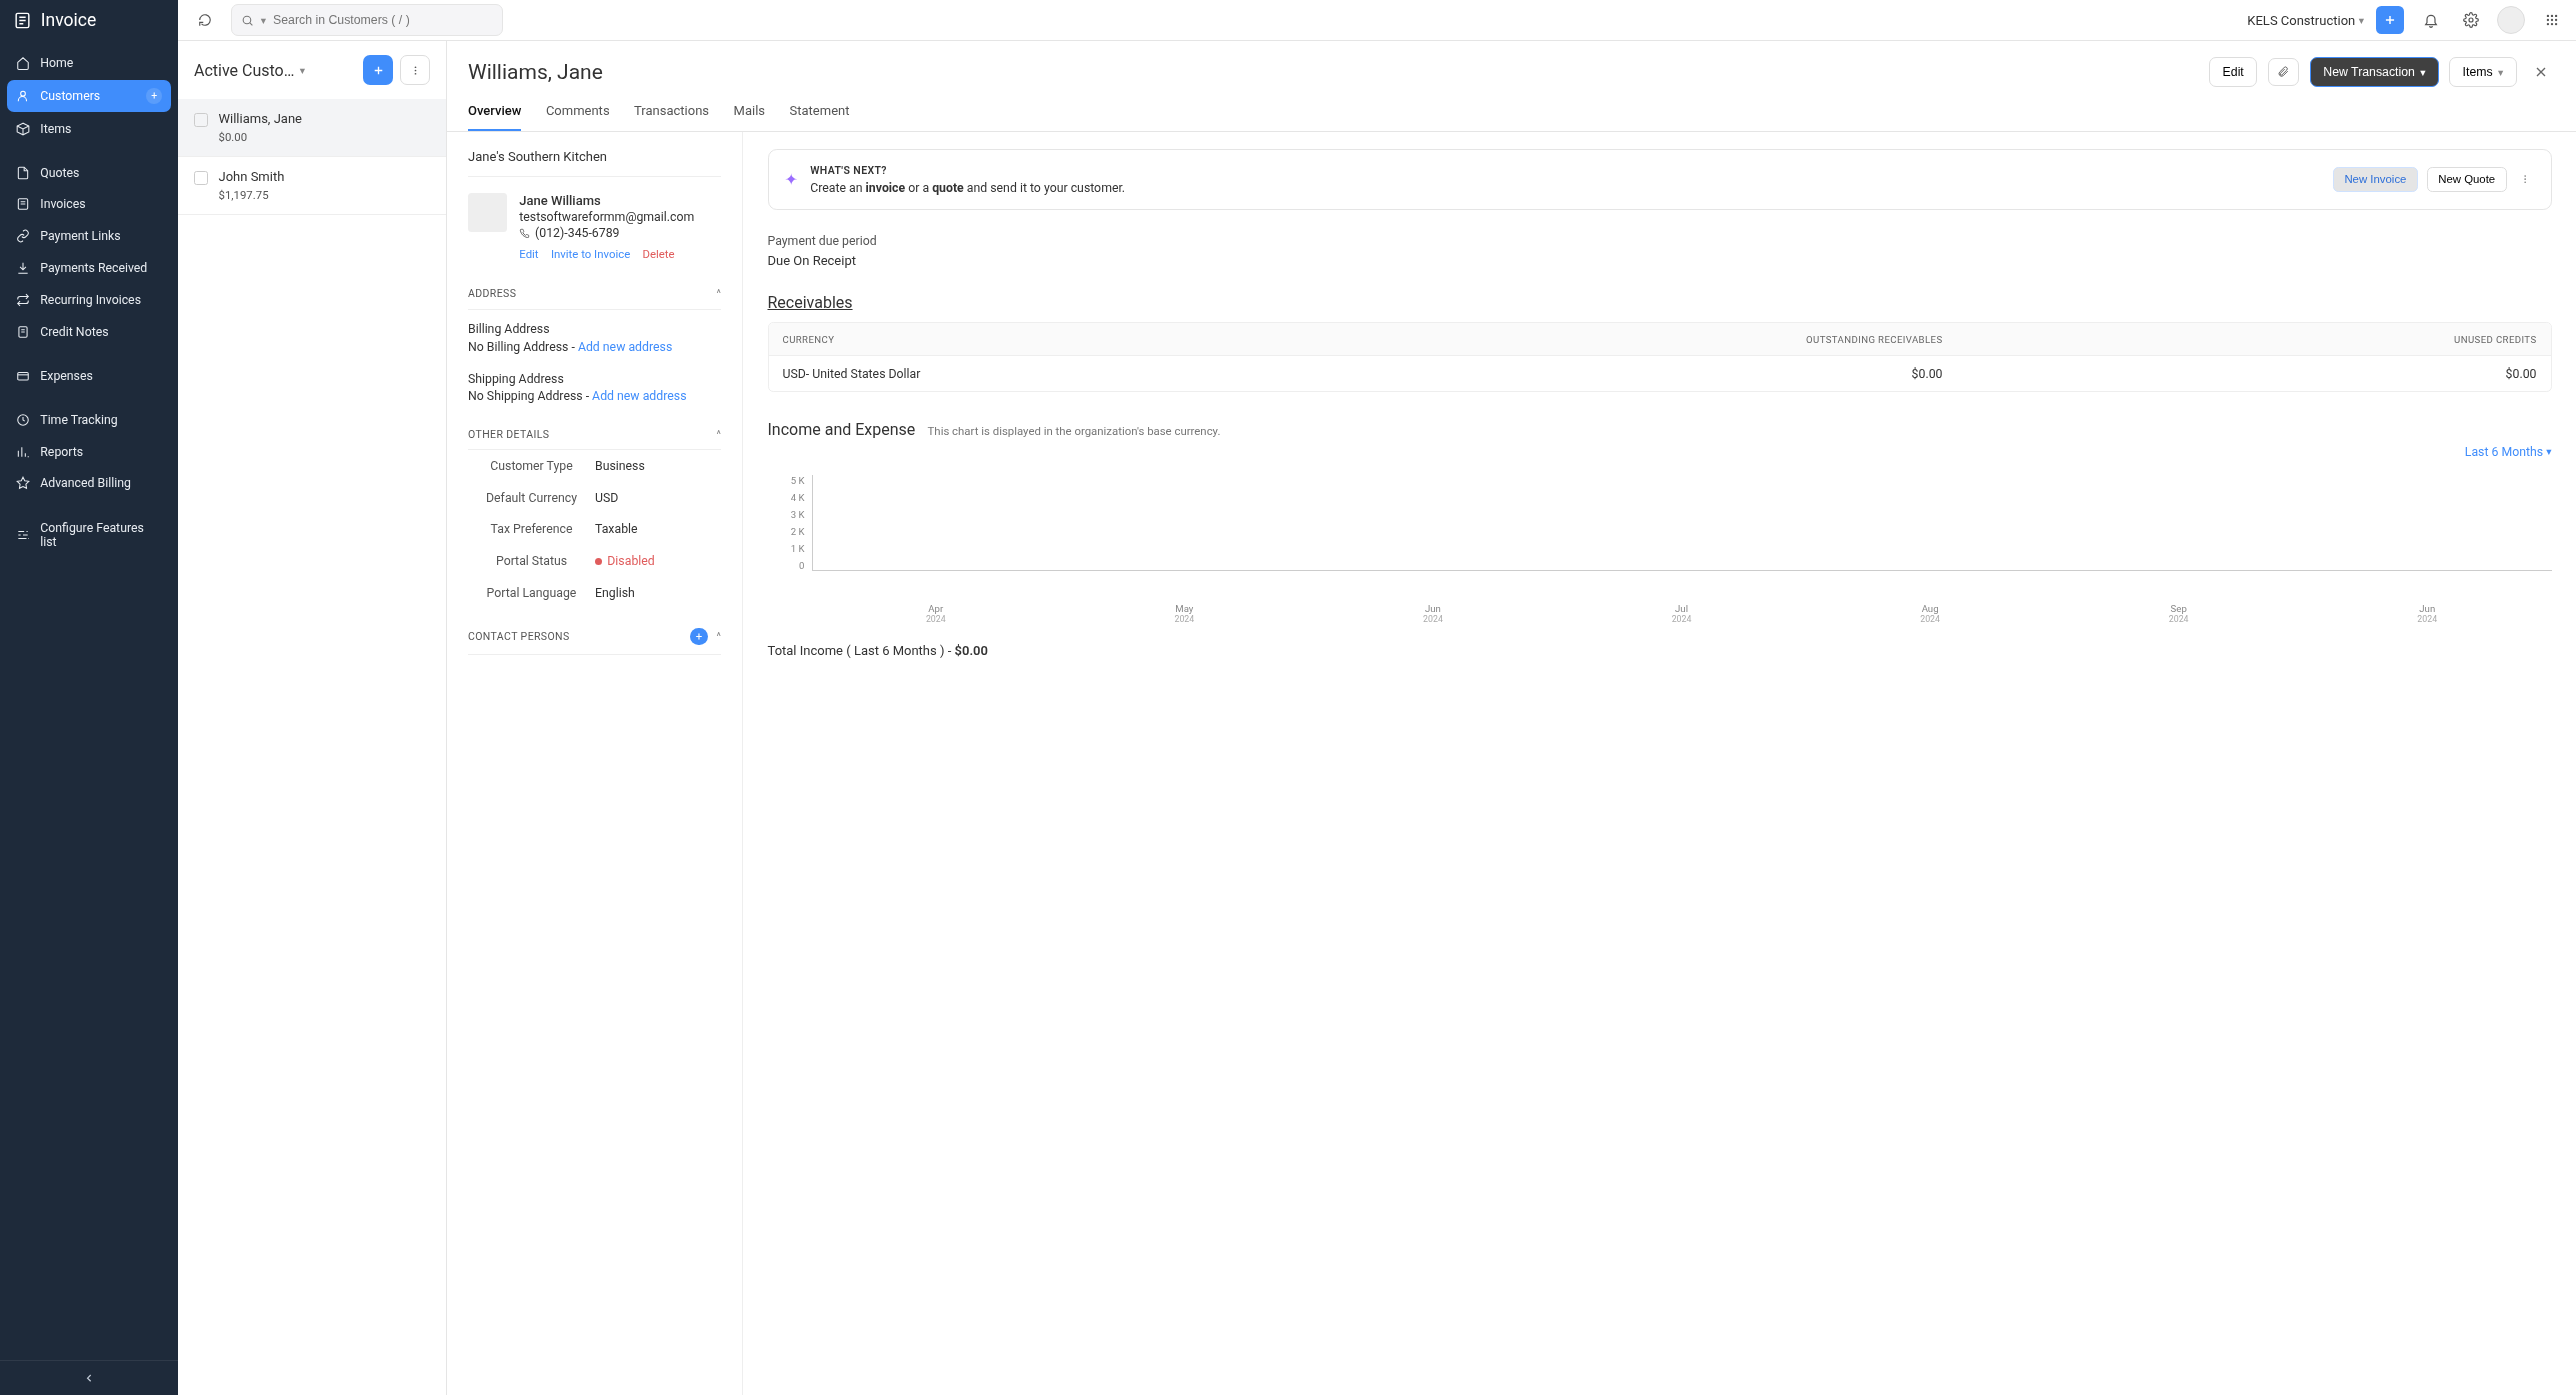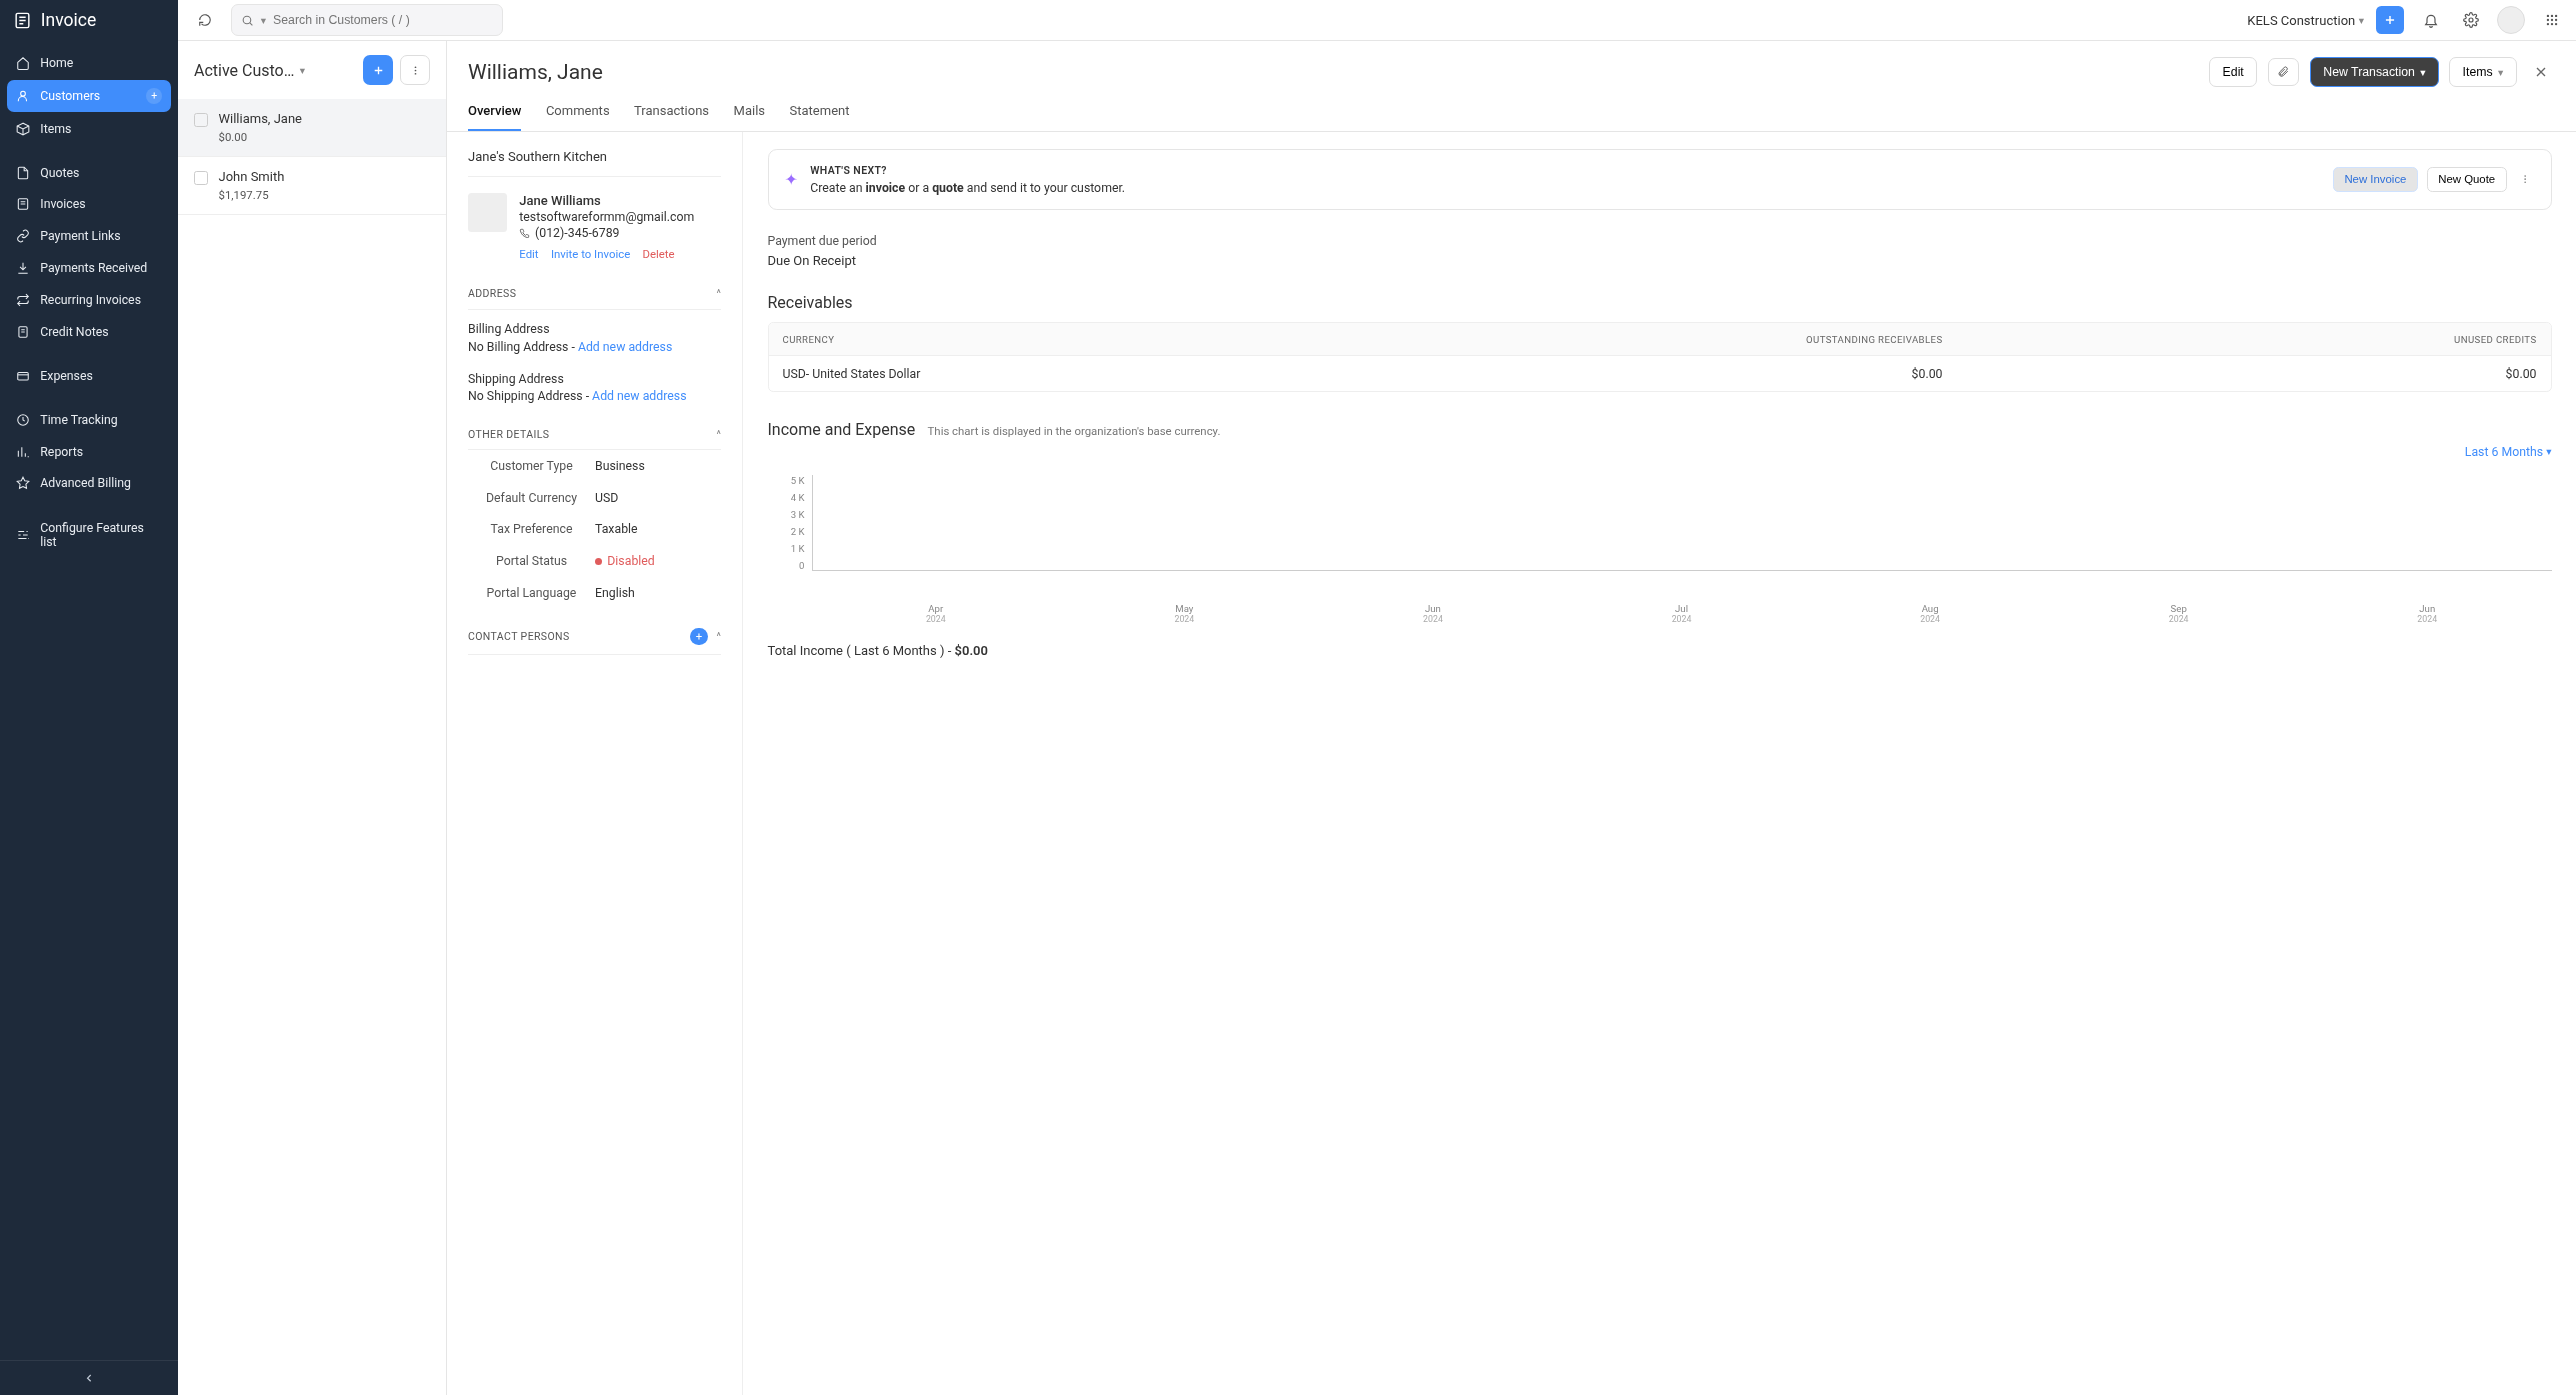--- a/index.html
+++ b/index.html
@@ -89,21 +89,21 @@
 .sparkle { color: #9b6dff; font-size: 16px; }
 .next-title { font-size: 10.5px; font-weight: 600; letter-spacing: 0.4px; color: #333; }
 .next-sub { font-size: 12.3px; color: #333; margin-top: 3.5px; }
 .next-actions { margin-left: auto; display: flex; gap: 8.8px; align-items: center; }
 .btn-sm { border: 0.9px solid #ddd; border-radius: 5.3px; padding: 5.3px 10.5px; font-size: 11.4px; cursor: pointer; background: #fff; }
 .btn-sm.blue { background: #e5e5e5; border-color: #cfe2ff; color: #2d6fd9; }
 
 .plain-label { font-size: 12.3px; color: #555; margin-top: 24.5px; }
 .plain-val { font-size: 13px; margin-top: 5.3px; }
 
-.rec-title { font-size: 16px; margin-top: 24.5px; margin-bottom: 10.5px; }
+.rec-title { font-size: 16px; margin-top: 24.5px; margin-bottom: 10.5px; text-decoration: underline; }
 .rec-table { width: 100%; border: 0.9px solid #eee; border-radius: 5.3px; overflow: hidden; }
 .rec-head { display: flex; background: #fafafa; font-size: 9.6px; letter-spacing: 0.4px; color: #666; }
 .rec-row { display: flex; font-size: 12.3px; }
 .rec-cell { padding: 10.5px 14px; flex: 1; }
 .rec-cell.right { text-align: right; }
 .rec-row .rec-cell { border-top: 0.9px solid #eee; }
 
 .inc-head { display: flex; align-items: baseline; gap: 12.3px; margin-top: 28px; }
 .inc-title { font-size: 16px; }
 .inc-sub { font-size: 11.4px; color: #777; }

